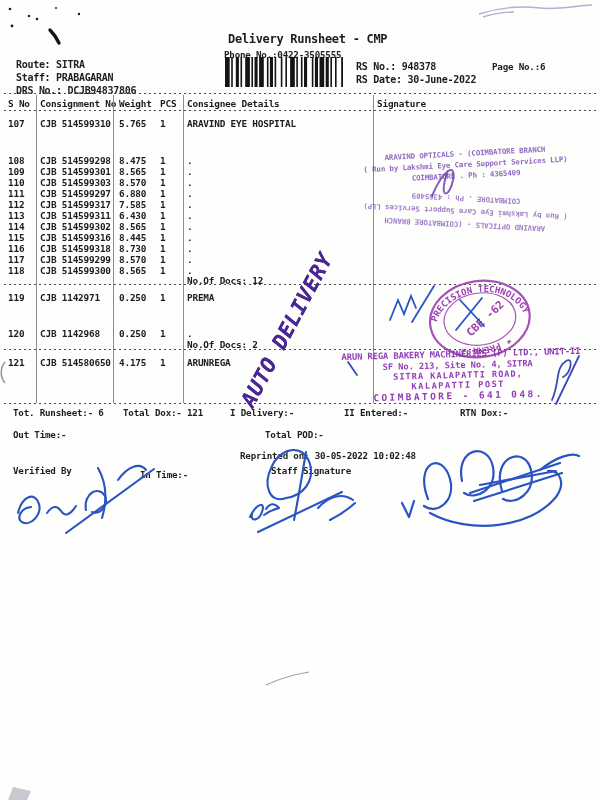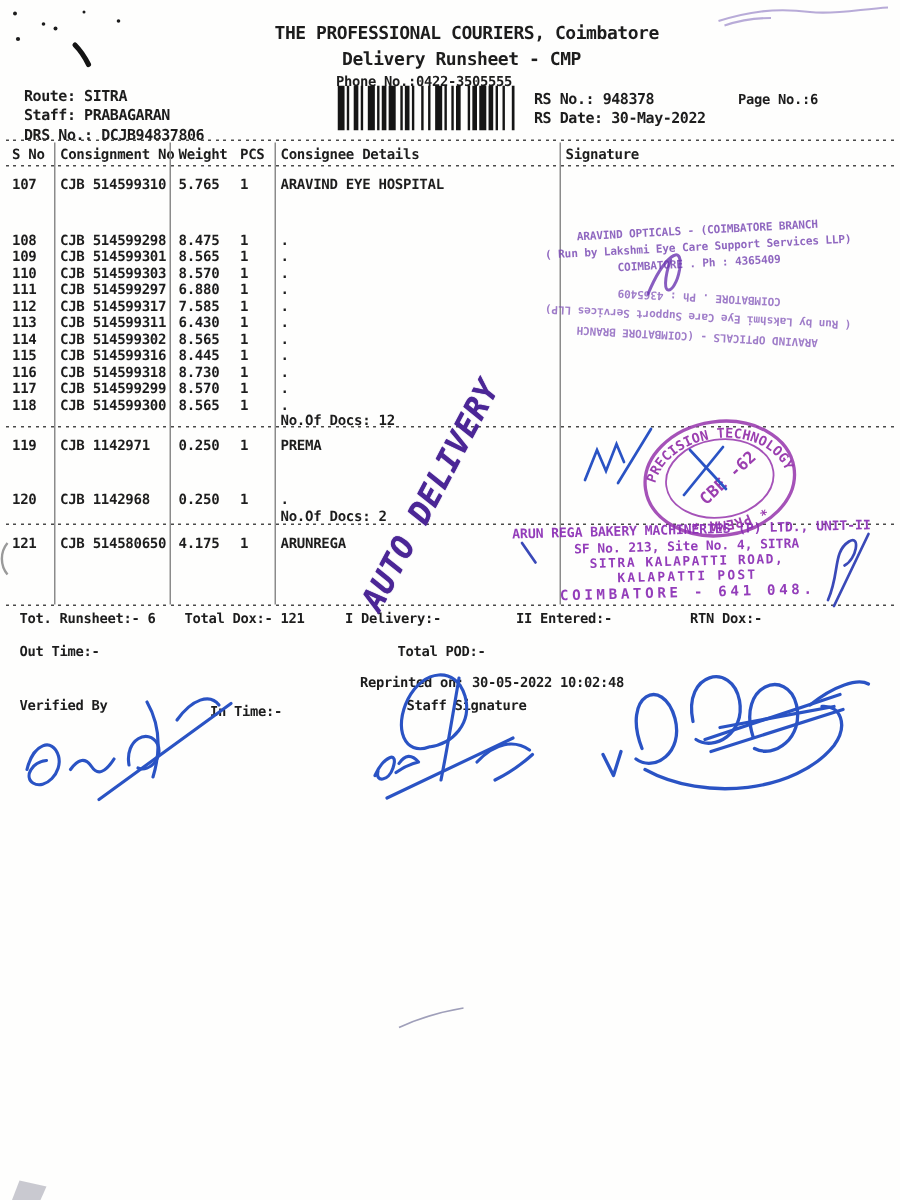--- a/index.html
+++ b/index.html
@@ -40,29 +40,28 @@
   .stamp-arun .l3{font-size:8.6px;letter-spacing:1px;line-height:10px;}
   .stamp-arun .l4{font-size:8.6px;letter-spacing:1.5px;line-height:10px;}
   .stamp-arun .l5{font-size:9.5px;letter-spacing:2.4px;line-height:12px;}
   .svg-abs{position:absolute;pointer-events:none;}
 </style>
 </head>
 <body>
 
 <div class="page">
 
-  <div class="t fs12" style="left:183px;top:16px;">THE PROFESSIONAL COURIERS, Coimbatore</div>
   <div class="t fs12" style="left:228px;top:33px;">Delivery Runsheet - CMP</div>
   <div class="t fs9" style="left:224px;top:50px;">Phone No.:0422-3505555</div>
   <div class="t fs9" style="left:492px;top:50px;margin-top:12px;">Page No.:6</div>
   <div class="t fs10" style="left:16px;top:60px;">Route: SITRA</div>
   <div class="t fs10" style="left:16px;top:73px;">Staff: PRABAGARAN</div>
   <div class="t fs10" style="left:16px;top:86px;">DRS No.: DCJB94837806</div>
   <div class="t fs10" style="left:356px;top:62px;">RS No.: 948378</div>
-  <div class="t fs10" style="left:356px;top:75px;">RS Date: 30-May-2022</div>
+  <div class="t fs10" style="left:356px;top:75px;">RS Date: 30-June-2022</div>
 
   <svg id="barcode" class="svg-abs" style="left:225px;top:57px;" width="118" height="30">
       <rect x="0.0" y="0" width="4.7" height="30" fill="#151515"></rect>
       <rect x="6.2" y="0" width="1.6" height="30" fill="#151515"></rect>
       <rect x="10.8" y="0" width="3.1" height="30" fill="#151515"></rect>
       <rect x="15.5" y="0" width="1.6" height="30" fill="#151515"></rect>
       <rect x="20.2" y="0" width="4.7" height="30" fill="#151515"></rect>
       <rect x="26.4" y="0" width="1.6" height="30" fill="#151515"></rect>
       <rect x="29.5" y="0" width="3.1" height="30" fill="#151515"></rect>
       <rect x="34.1" y="0" width="4.7" height="30" fill="#151515"></rect>

